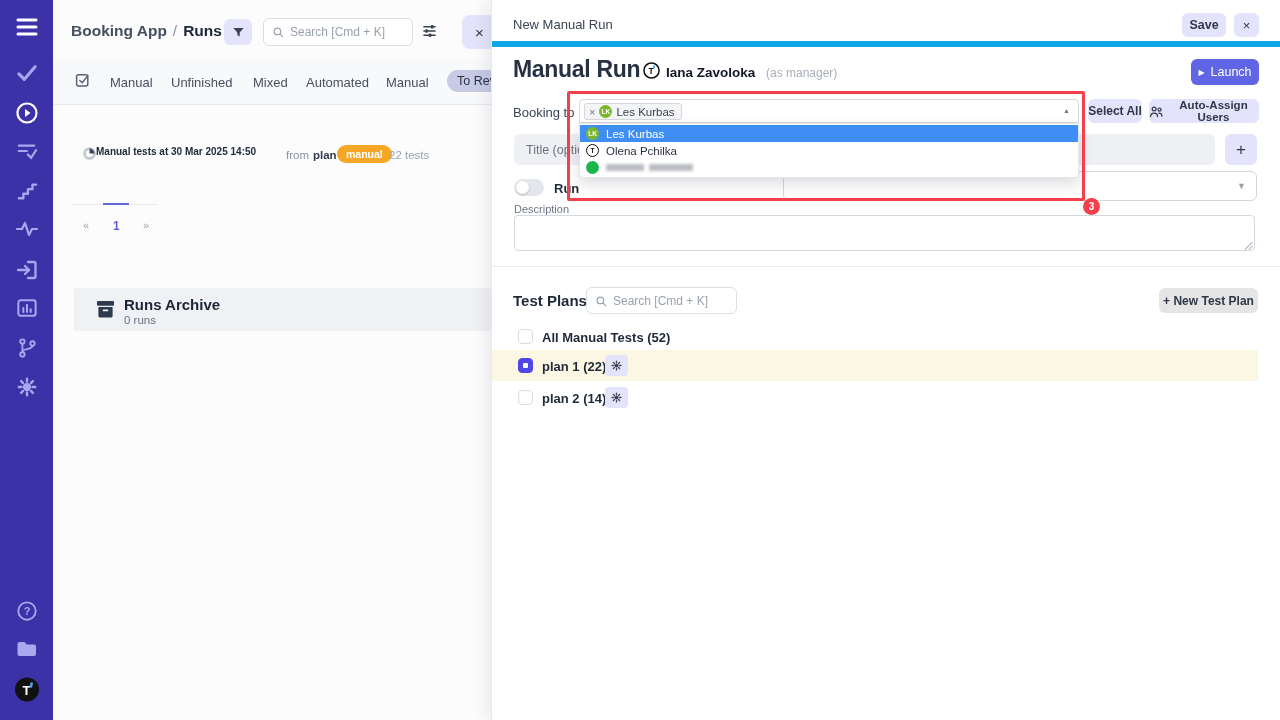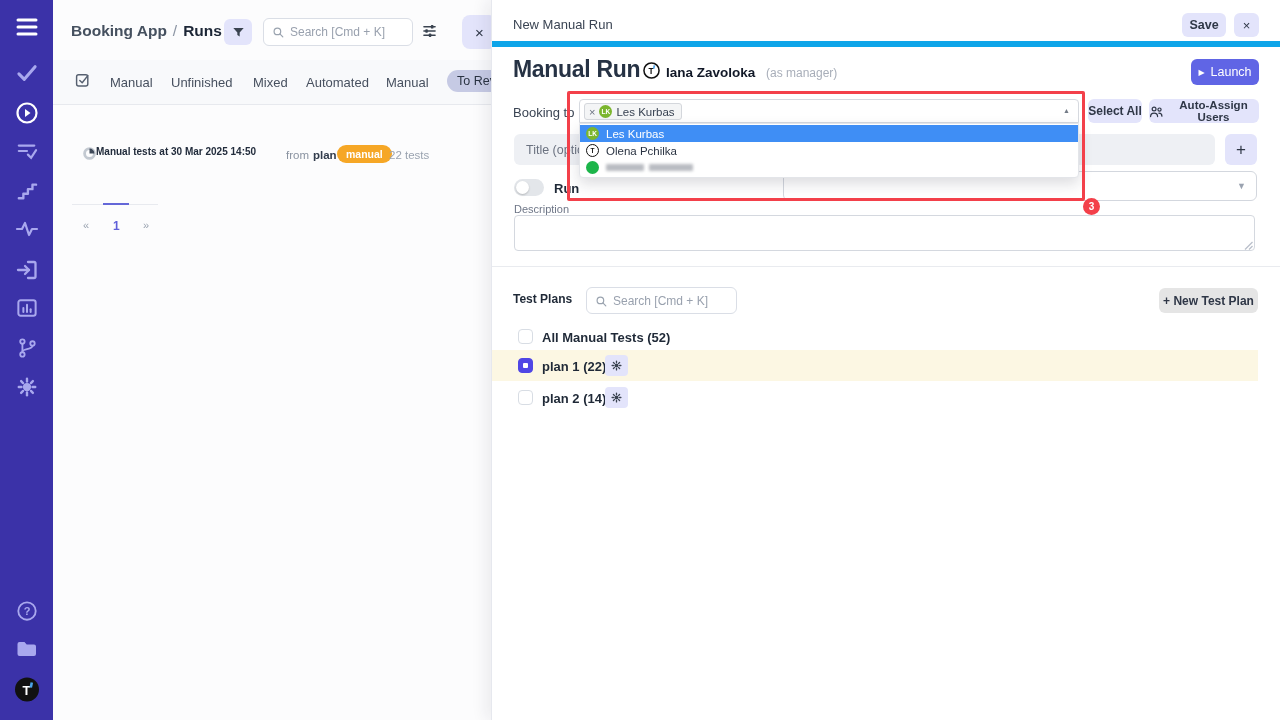--- a/index.html
+++ b/index.html
@@ -69,21 +69,21 @@
   .plus-btn{position:absolute;left:733px;top:134px;width:32px;height:31px;border-radius:6px;font-size:17px}
   .toggle{position:absolute;left:22px;top:179px;width:30px;height:17px;background:#e3e6ea;border-radius:9px;cursor:pointer}
   .toggle .knob{position:absolute;left:2px;top:2px;width:13px;height:13px;background:#fff;border-radius:50%;box-shadow:0 1px 2px rgba(0,0,0,.2)}
   .run-label{position:absolute;left:62px;top:181px;font-size:13px;font-weight:600;color:#1f2937}
   .env-select{position:absolute;left:291px;top:171px;width:474px;height:30px;background:#fff;border:1px solid #d3d7de;border-radius:6px;cursor:pointer}
   .env-select .car{position:absolute;right:10px;top:9px;font-size:9px;color:#9aa3b0}
   .desc-label{position:absolute;left:22px;top:203px;font-size:11px;color:#6e7687}
   .desc-area{position:absolute;left:22px;top:215px;width:741px;height:36px;border:1px solid #d4d8df;border-radius:4px;resize:none;outline:none;font-family:inherit}
   .resize-h{position:absolute;left:752px;top:241px;line-height:0;pointer-events:none}
   .divider{position:absolute;left:0;top:266px;width:789px;border-top:1px solid #e9ebef}
-  .tp-heading{position:absolute;left:21px;top:292px;font-size:12px;font-weight:bold;color:#1f2937}
+  .tp-heading{position:absolute;left:21px;top:292px;font-size:15px;font-weight:bold;color:#1f2937}
   .tp-search{left:94px;top:287px;width:151px;height:27px}
   .newplan-btn{position:absolute;left:667px;top:288px;width:99px;height:25px;background:#e5e5e5;font-size:12px;font-weight:600}
   .cb{position:absolute;width:15px;height:15px;border:1.5px solid #d8dde4;border-radius:4px;background:#fff;cursor:pointer}
   .cb.checked{background:#4F46E5;border-color:#4F46E5}
   .cb.checked::after{content:"";position:absolute;left:4px;top:4px;width:5px;height:5px;background:#fff;border-radius:1px}
   .tp-row-label{position:absolute;left:50px;font-size:13px;font-weight:bold;color:#1f2937}
   .yellow-row{position:absolute;left:0;top:350px;width:766px;height:31px;background:#fcf7e3}
   .gear-btn{position:absolute;left:113px;width:23px;height:21px;border-radius:4px;line-height:0}
 
   
@@ -273,20 +273,31 @@
     <span class="run-badge">manual</span>
     <span class="run-count">22 tests</span>
   </div>
 
   <div class="pag-line"></div>
   <div class="pag-active"></div>
   <button class="pag-btn" style="left:30px">«</button>
   <button class="pag-btn pag-cur" style="left:60px">1</button>
   <button class="pag-btn" style="left:90px">»</button>
 
+  <div class="archive">
+    <span style="position:absolute;left:22px;top:12px;line-height:0">
+      <svg width="19" height="18" viewBox="0 0 20 19">
+          <rect x="1" y="1" width="18" height="5" rx="1" fill="#2e3a4e"></rect>
+          <path d="M2.5 7.5h15V17a1.5 1.5 0 0 1-1.5 1.5H4A1.5 1.5 0 0 1 2.5 17z" fill="#2e3a4e"></path>
+          <rect x="7" y="10" width="6" height="2" rx="1" fill="#f0f1f4"></rect>
+        </svg>
+    </span>
+    <span class="arch-title">Runs Archive</span>
+    <span class="arch-sub">0 runs</span>
+  </div>
 </section>
 
 <section class="drawer">
   <div class="dheader">
     <span class="dtitle">New Manual Run</span>
     <button class="btn-lav save-btn">Save</button>
     <button class="btn-lav close-btn">×</button>
   </div>
 
   <h1 class="h1">Manual Run</h1>

